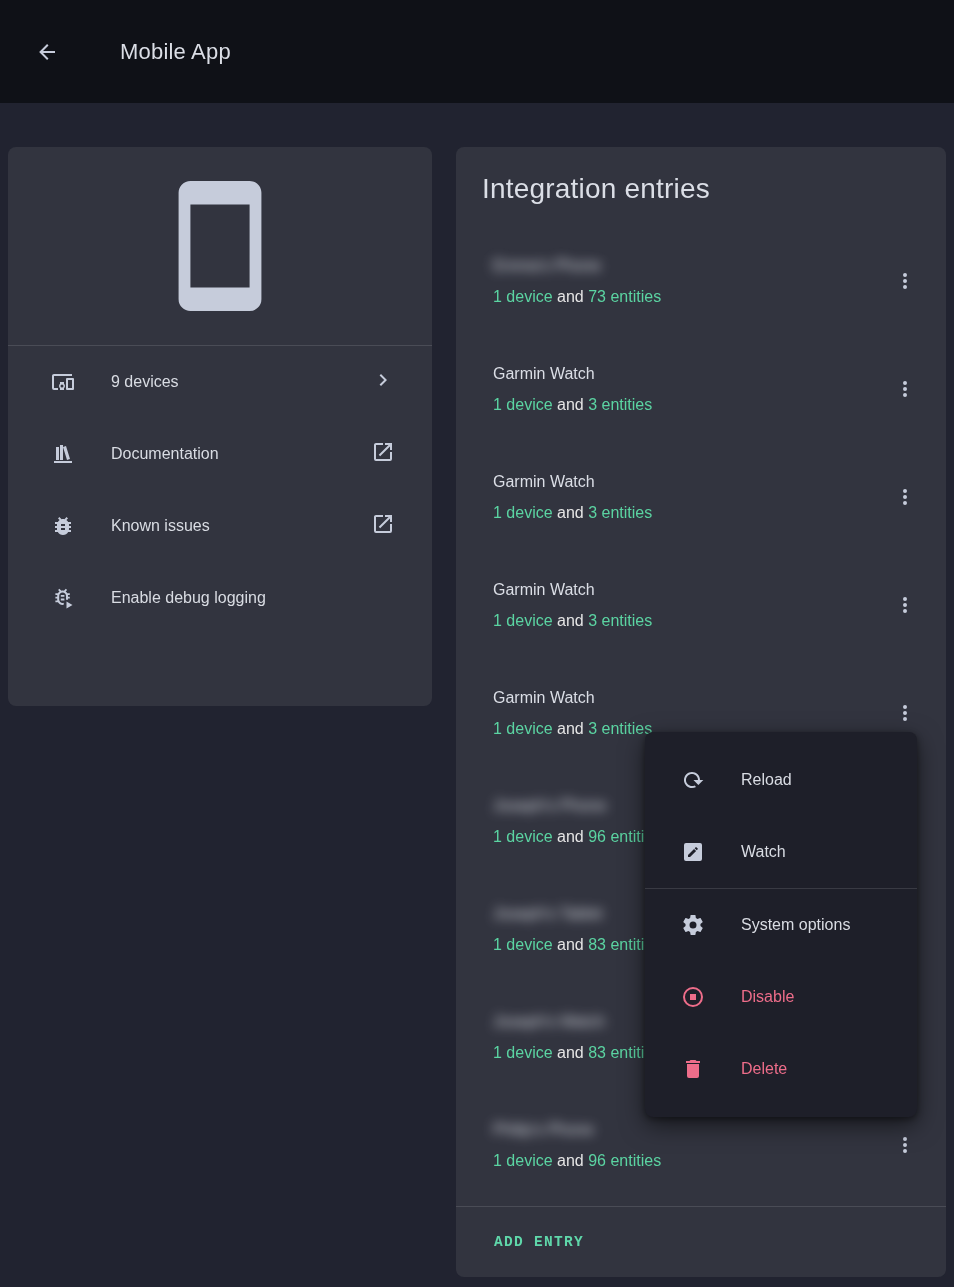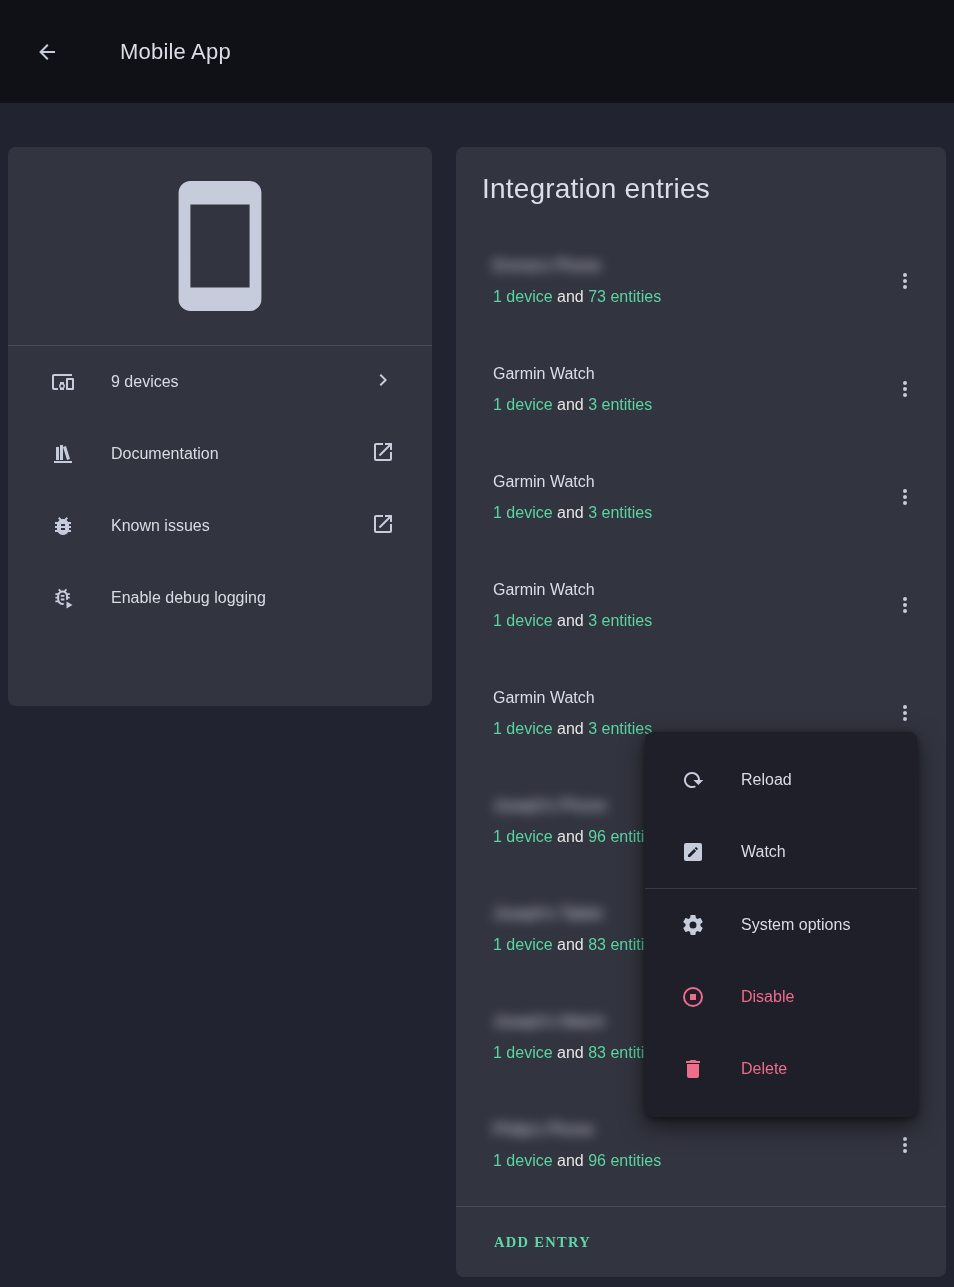--- a/index.html
+++ b/index.html
@@ -56,21 +56,21 @@
   .entry-sub .conj { color:#e5e5e5; }
   .kebab-btn {
     width:48px; height:48px; border:none; background:transparent; cursor:pointer;
     display:flex; align-items:center; justify-content:center; color:#cdd2df; flex:none;
   }
   .add-entry-row { margin-top:auto; }
   .add-entry-divider { height:1px; background:rgba(255,255,255,0.12); margin-top:7px; }
   .add-entry-btn {
     height:70px; width:100%; border:none; background:transparent; cursor:pointer;
     display:flex; align-items:center; padding-left:38px;
-    color:#5fd7aa; font-family:Liberation Serif, serif;
+    color:#5fd7aa; font-family:Liberation Mono, monospace;
     font-size:14.5px; font-weight:700; letter-spacing:1.3px;
   }
 
   
   .context-menu {
     position:absolute; left:645px; top:732px; width:272px;
     background:#1e1f29; border-radius:8px; padding:12px 0;
     box-shadow:0 8px 24px rgba(0,0,0,.55), 0 2px 6px rgba(0,0,0,.4);
     z-index:10;
   }

